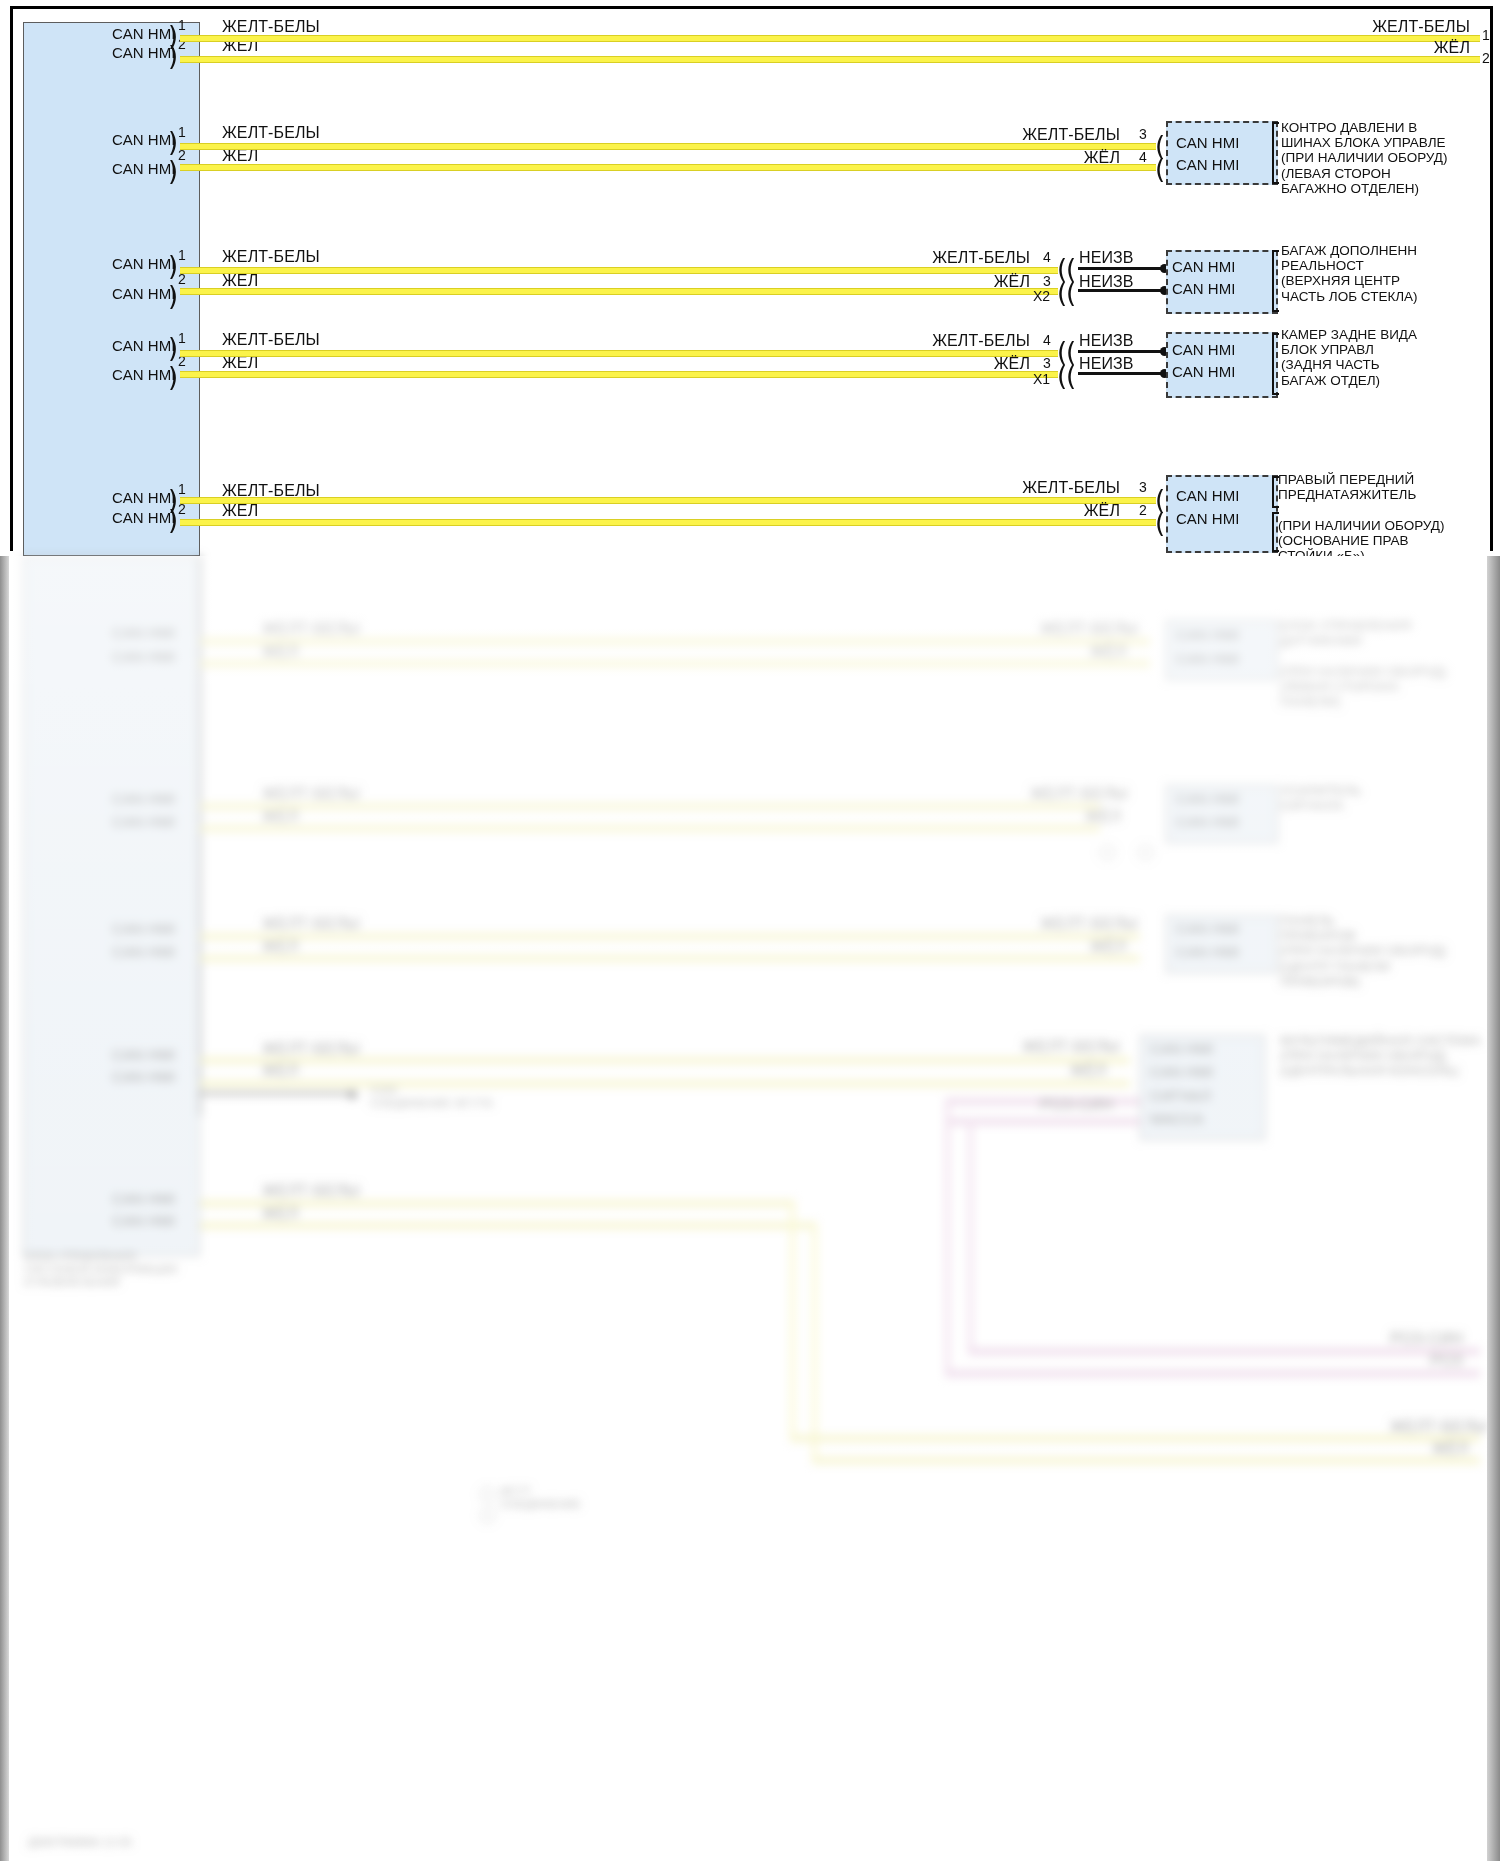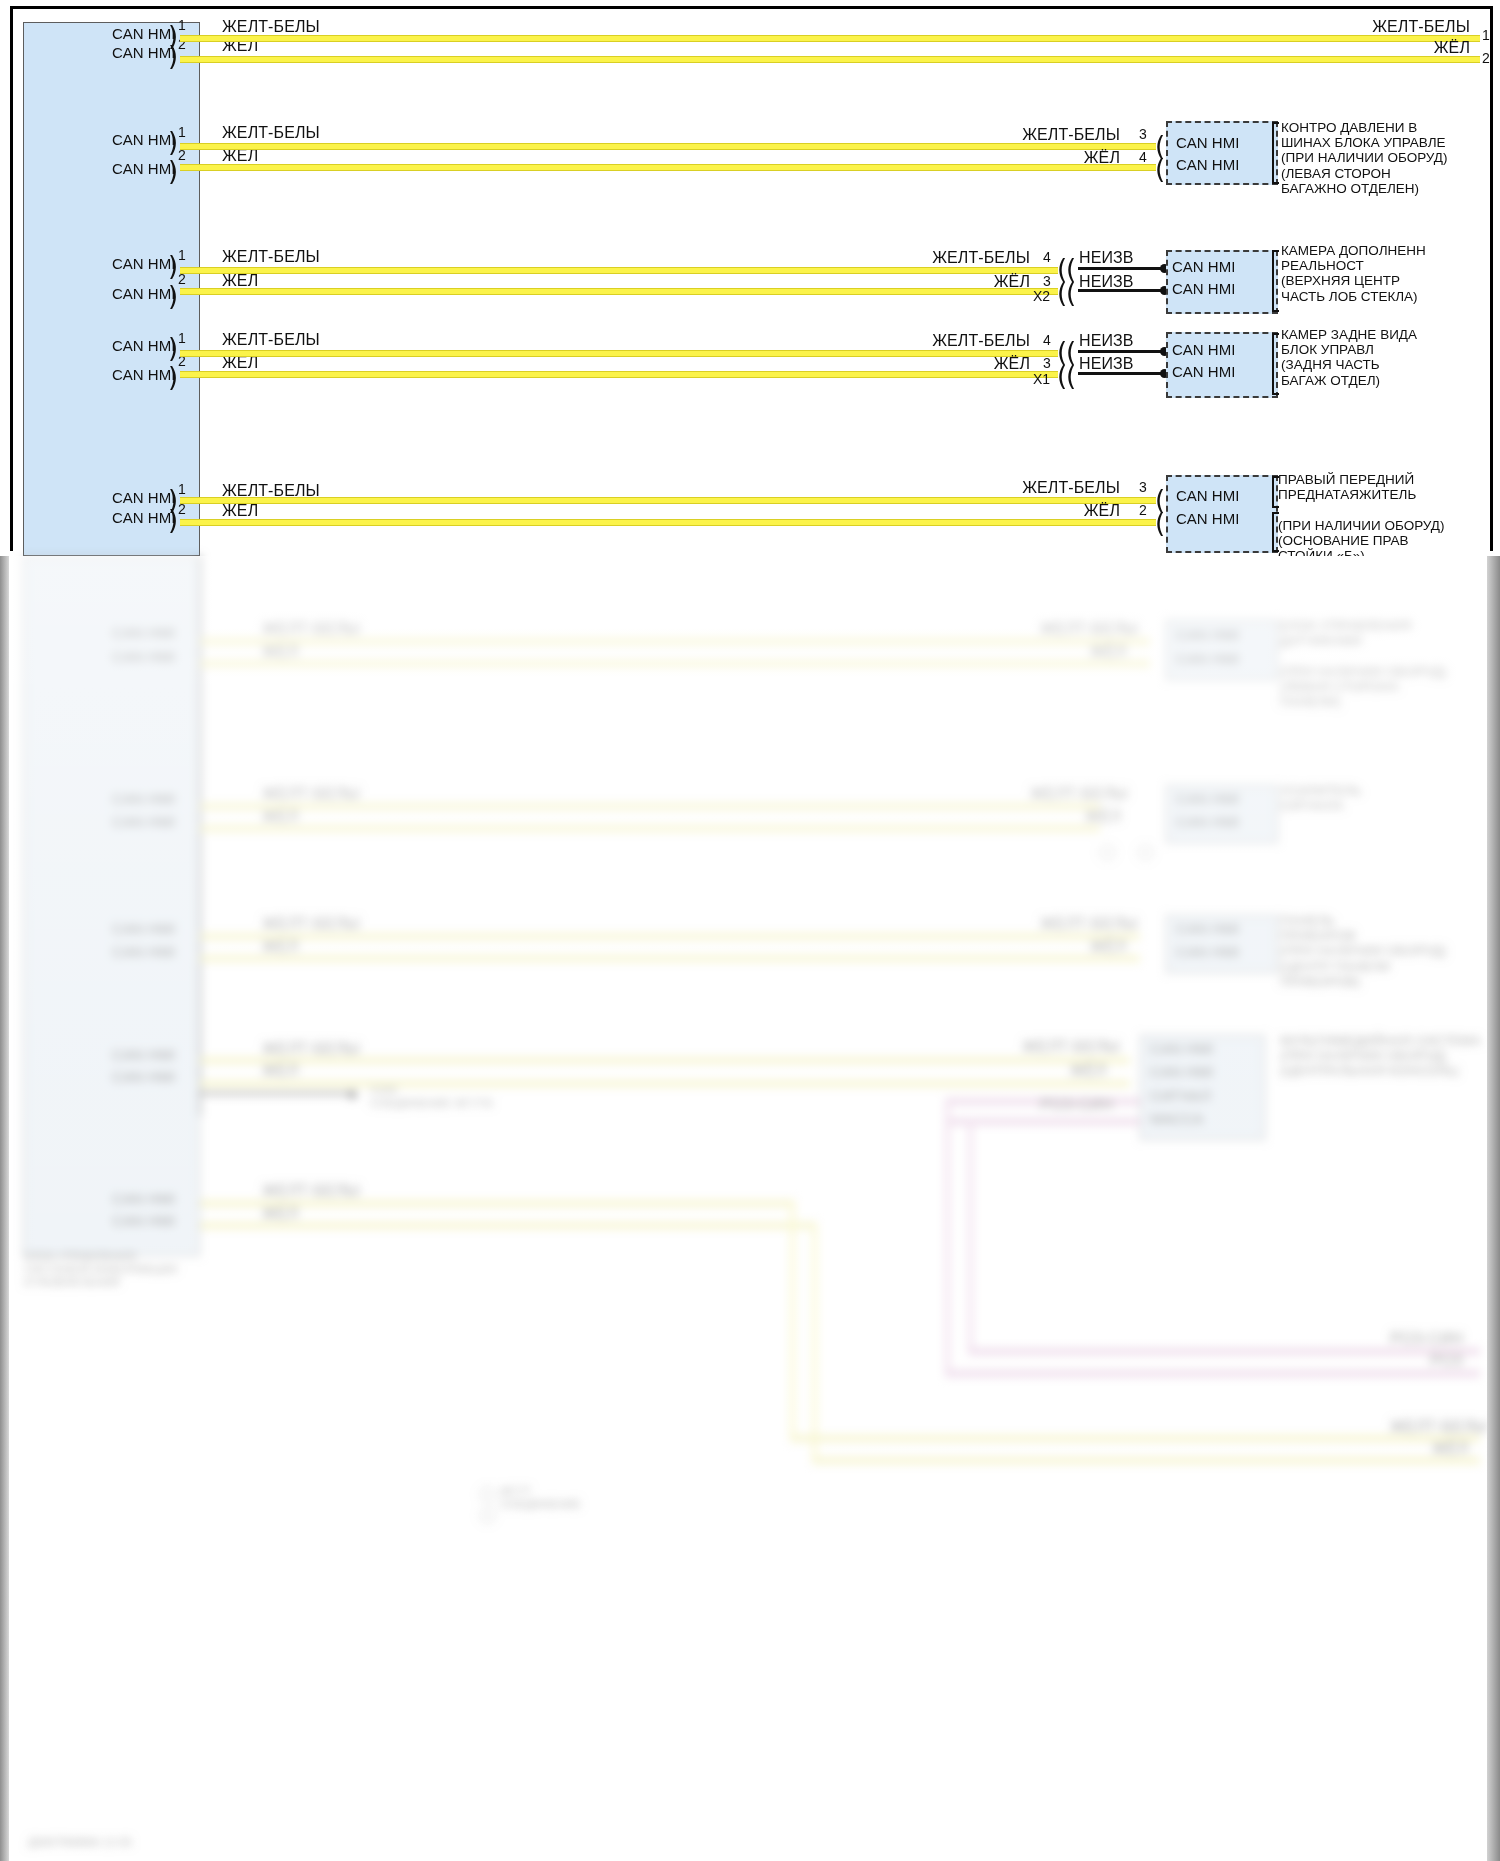--- a/index.html
+++ b/index.html
@@ -113,21 +113,21 @@
     <div class="lbl" style="left:1079px;top:249px;">НЕИЗВ</div>
     <div class="lbl" style="left:1079px;top:273px;">НЕИЗВ</div>
     <div class="wire black" style="left:1078px;top:267px;width:88px;"></div>
     <div class="wire black" style="left:1078px;top:289px;width:88px;"></div>
     <div class="dot" style="left:1160px;top:264px;"></div>
     <div class="dot" style="left:1160px;top:286px;"></div>
     <div class="ecu dashed" style="left:1166px;top:250px;width:112px;height:64px;"></div>
     <div class="canhmi" style="left:1172px;top:258px;">CAN HMI</div>
     <div class="canhmi" style="left:1172px;top:280px;">CAN HMI</div>
     <div class="brkt" style="left:1272px;top:250px;height:62px;"></div>
-    <div class="desc" style="left:1281px;top:243px;">КАМЕРА ДОПОЛНЕНН
+    <div class="desc" style="left:1281px;top:243px;">БАГАЖ ДОПОЛНЕНН
 РЕАЛЬНОСТ
 (ВЕРХНЯЯ ЦЕНТР
 ЧАСТЬ ЛОБ СТЕКЛА)</div>
 
     <div class="canhmi" style="left:112px;top:337px;">CAN HMI</div>
     <div class="canhmi" style="left:112px;top:366px;">CAN HMI</div>
     <div class="conn" style="left:168px;top:335px;">)</div>
     <div class="conn" style="left:168px;top:364px;">)</div>
     <div class="pin" style="left:178px;top:330px;">1</div>
     <div class="pin" style="left:178px;top:353px;">2</div>

